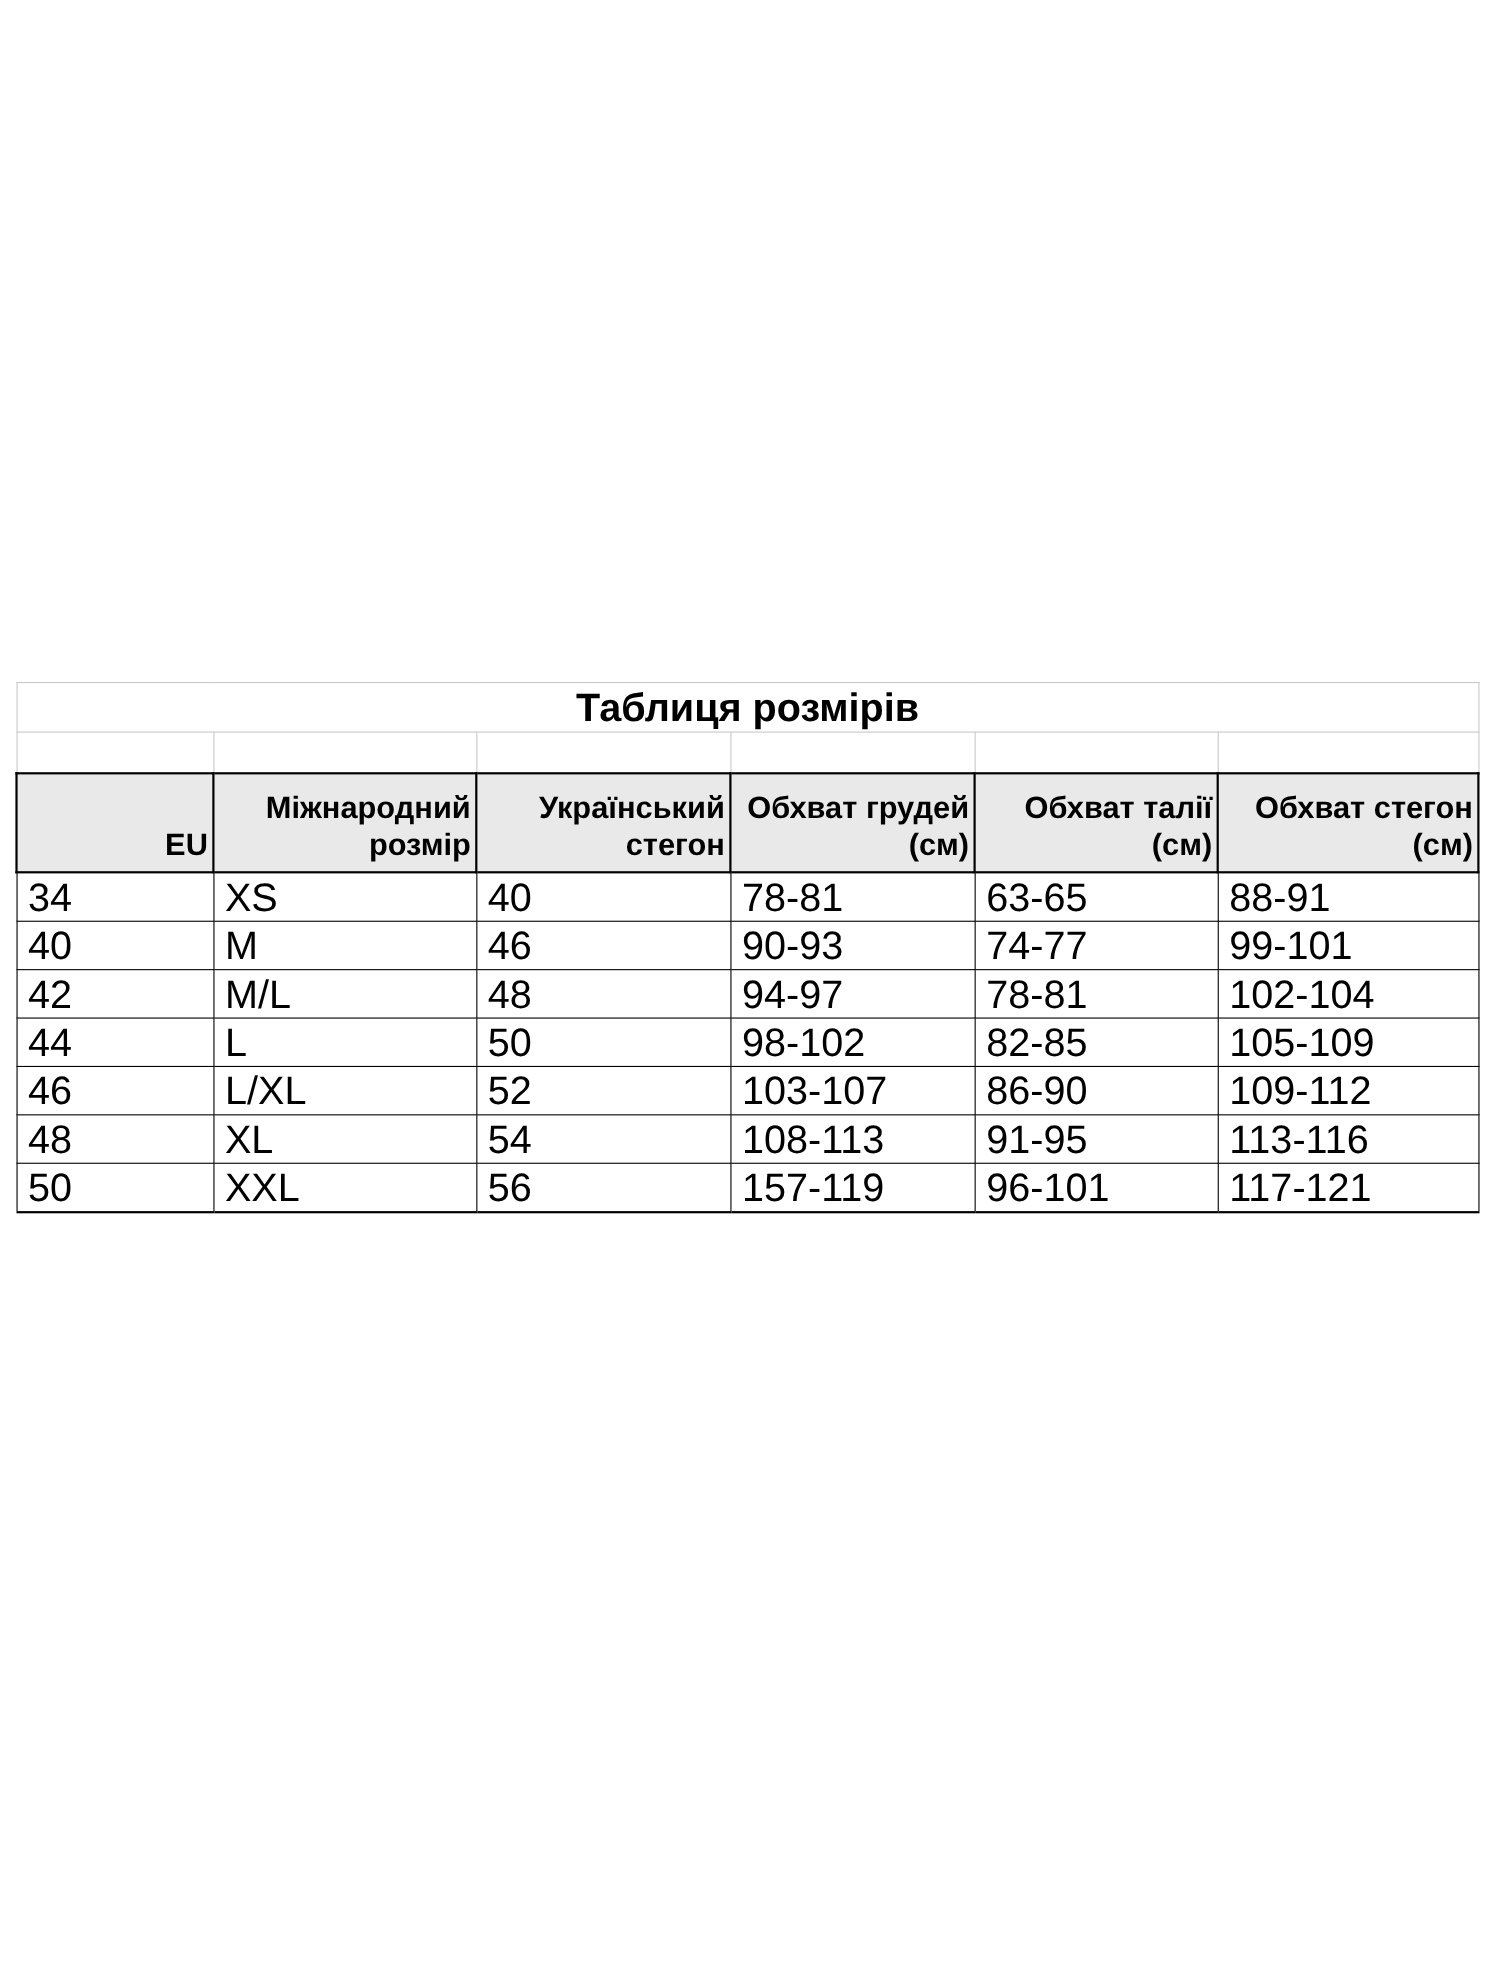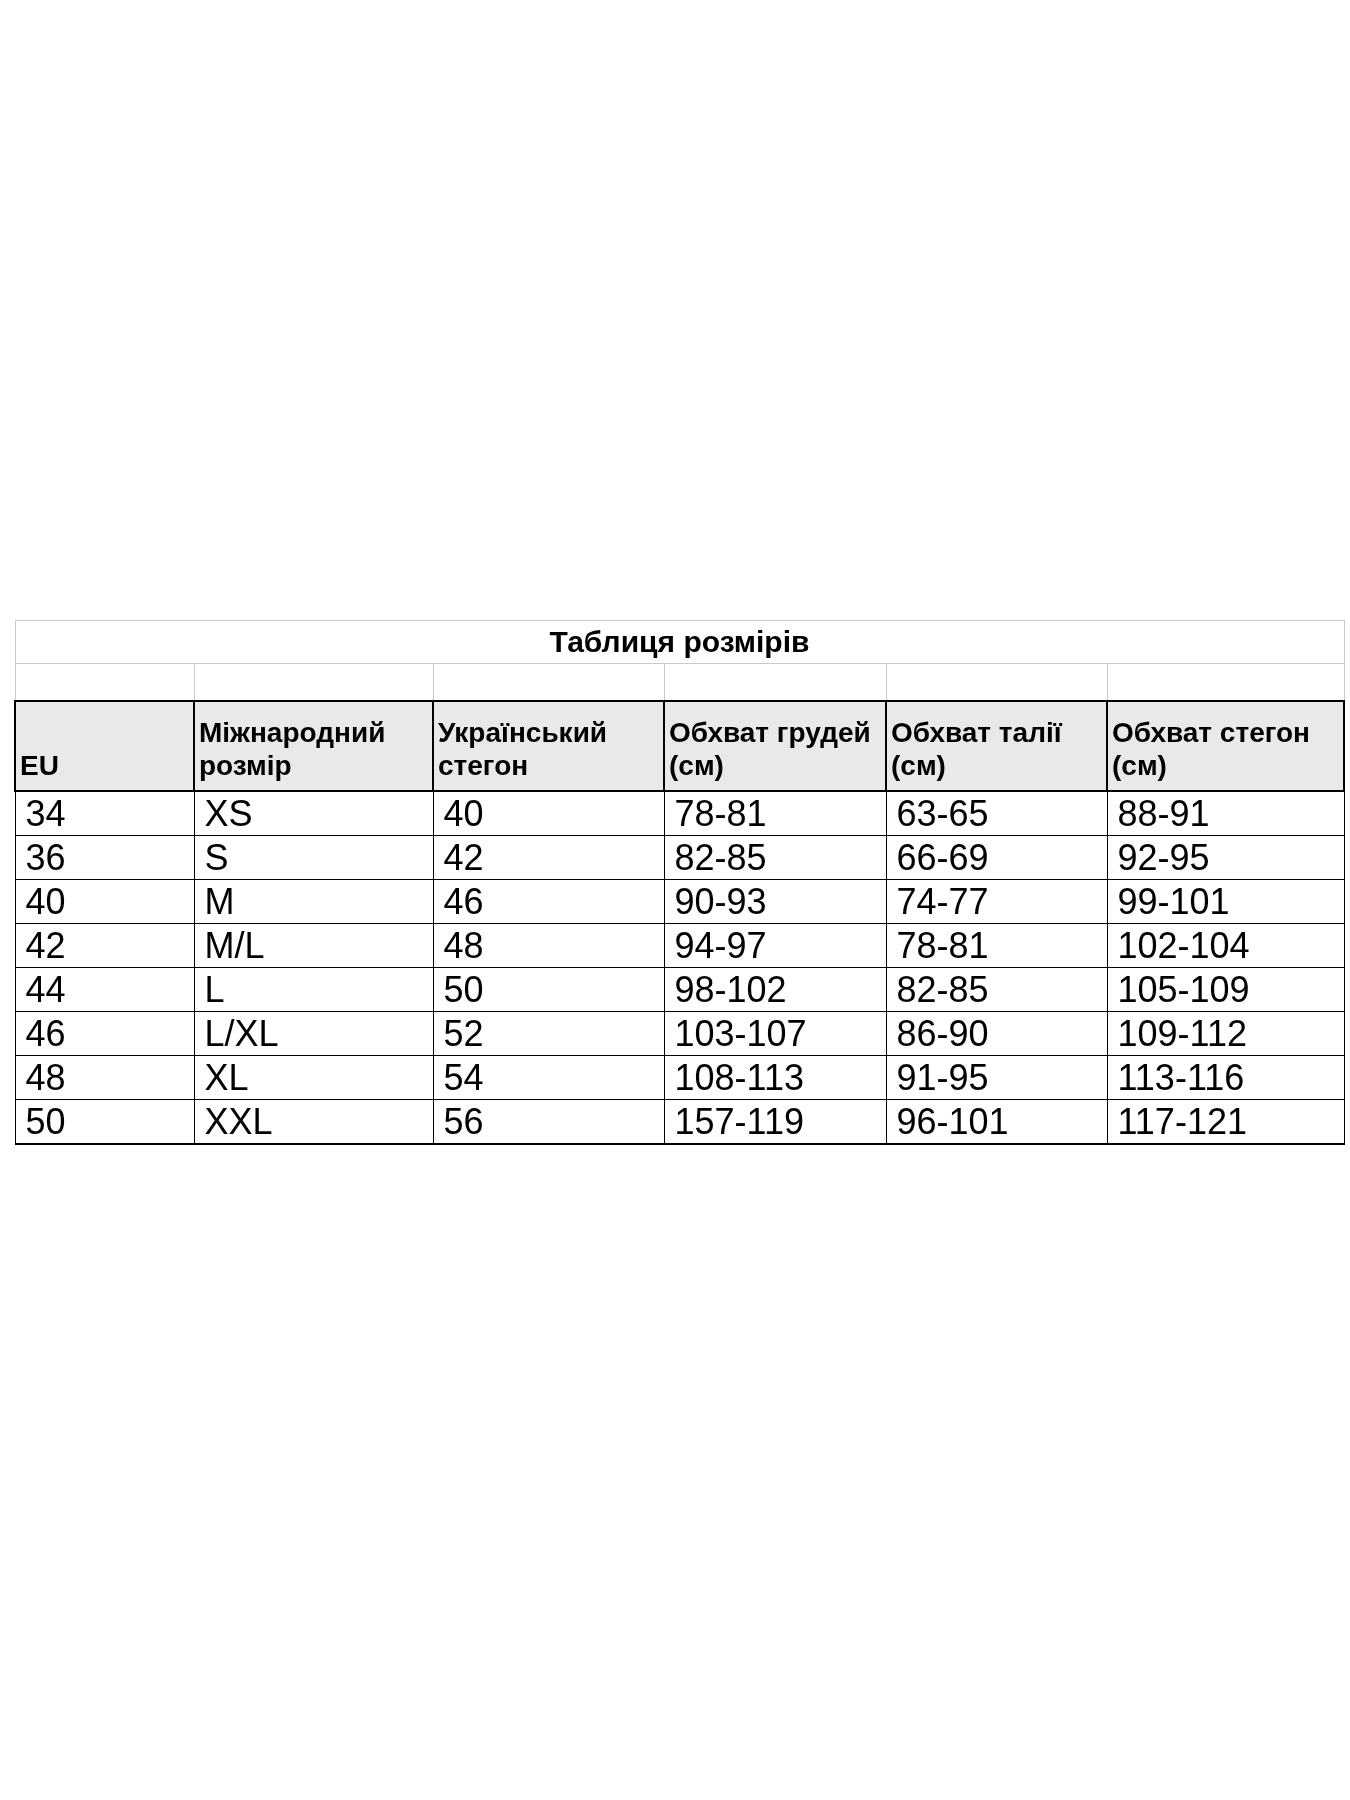--- a/index.html
+++ b/index.html
@@ -25,38 +25,38 @@
     table-layout: fixed;
     width: 100%;
   }
   
   td.title-cell {
     border: 1px solid #c9c9c9;
     height: 40px;
     text-align: center;
     vertical-align: middle;
     font-weight: bold;
-    font-size: 30px;
+    font-size: 36px;
     background: #ffffff;
   }
   
   td.spacer-cell {
     border: 1px solid #c9c9c9;
     height: 34px;
     background: #ffffff;
   }
   
   th.head-cell {
     border: 2px solid #000000;
     background: #e9e9e9;
     height: 74px;
     font-weight: bold;
     font-size: 28px;
     line-height: 1.16;
-    text-align: left;
+    text-align: right;
     vertical-align: bottom;
     padding: 6px 4px 8px 4px;
   }
   
   td.data-cell {
     border: 1px solid #000000;
     height: 43px;
     font-size: 36px;
     text-align: left;
     vertical-align: middle;
@@ -107,28 +107,20 @@
 
     <tr class="data-row">
           <td class="data-cell">34</td>
           <td class="data-cell">XS</td>
           <td class="data-cell">40</td>
           <td class="data-cell">78-81</td>
           <td class="data-cell">63-65</td>
           <td class="data-cell">88-91</td>
         </tr>
         <tr class="data-row">
-          <td class="data-cell">36</td>
-          <td class="data-cell">S</td>
-          <td class="data-cell">42</td>
-          <td class="data-cell">82-85</td>
-          <td class="data-cell">66-69</td>
-          <td class="data-cell">92-95</td>
-        </tr>
-        <tr class="data-row">
           <td class="data-cell">40</td>
           <td class="data-cell">M</td>
           <td class="data-cell">46</td>
           <td class="data-cell">90-93</td>
           <td class="data-cell">74-77</td>
           <td class="data-cell">99-101</td>
         </tr>
         <tr class="data-row">
           <td class="data-cell">42</td>
           <td class="data-cell">M/L</td>

